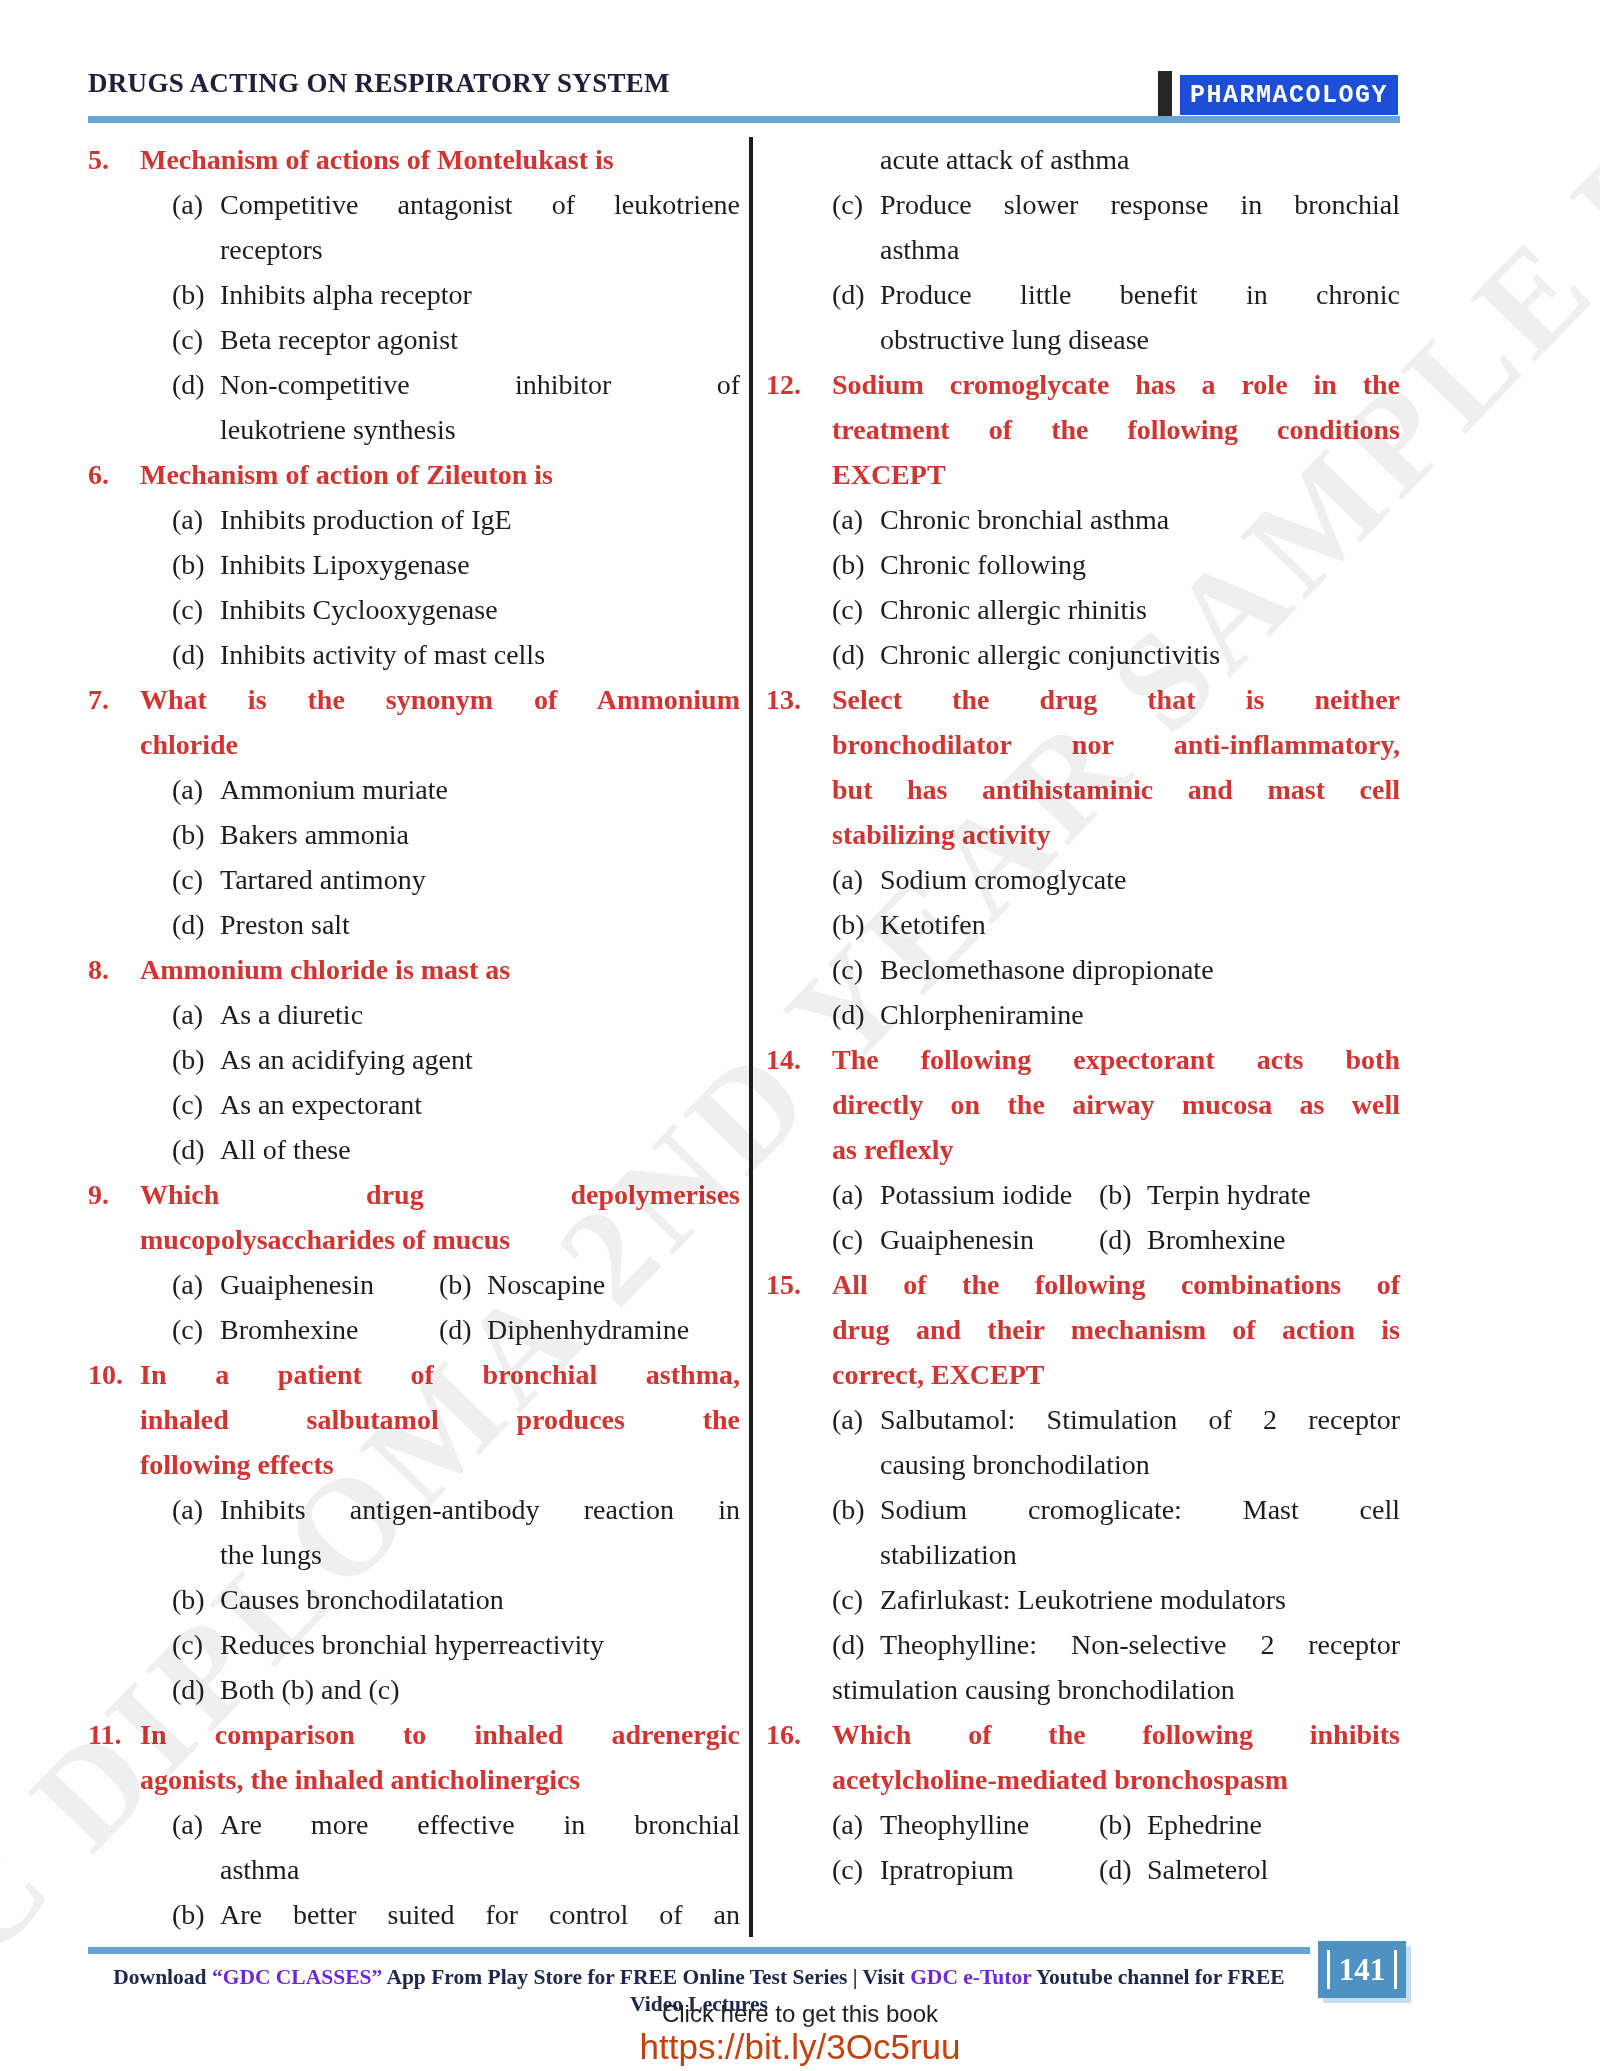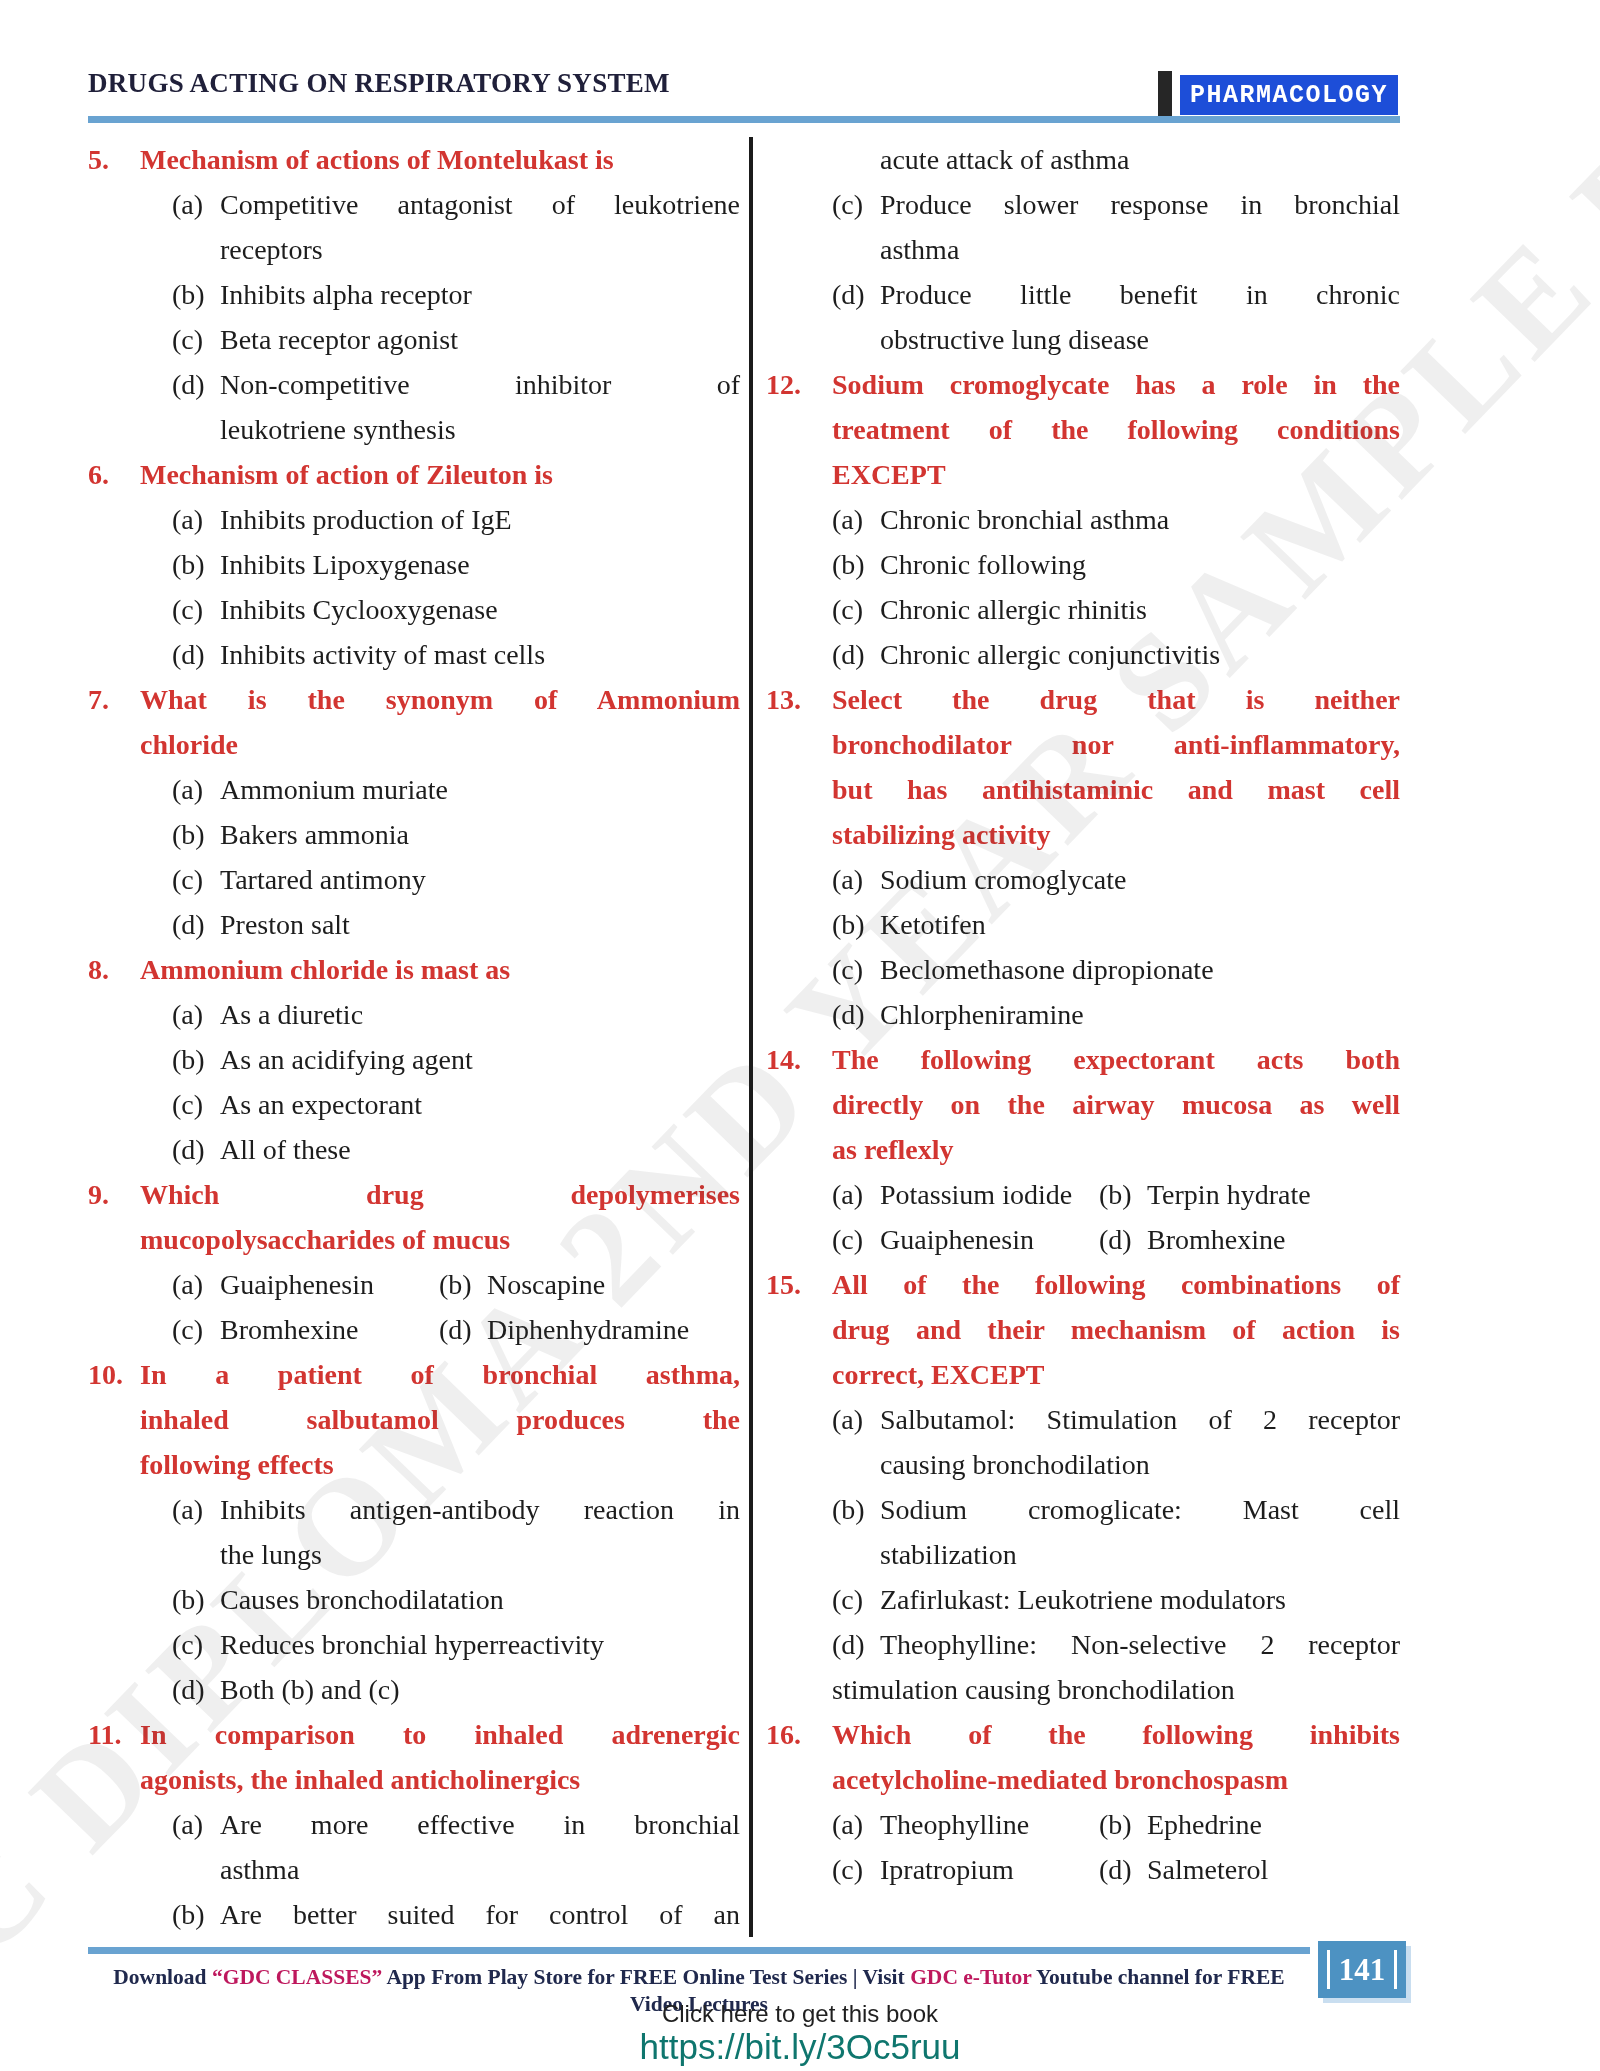--- a/index.html
+++ b/index.html
@@ -36,25 +36,25 @@
   
   .footer-rule{position:absolute;left:88px;top:1947px;width:1222px;height:7px;background:#69a3d1;}
   .page-num{position:absolute;left:1318px;top:1941px;width:88px;height:57px;background:#4d92c2;
             box-shadow:5px 5px 0 #c9def0;color:#ffffff;font-weight:bold;font-size:31px;
             display:flex;align-items:center;justify-content:center;}
   .page-num::before,.page-num::after{content:"";position:absolute;top:9px;bottom:9px;width:3px;background:#ffffff;}
   .page-num::before{left:9px;}
   .page-num::after{right:9px;}
   .footer-note{position:absolute;left:88px;top:1964px;width:1222px;text-align:center;
                font-size:21.5px;font-weight:bold;color:#20294d;line-height:27px;}
-  .footer-note .brand{color:#be185d;margin-top:28px;}
+  .footer-note .brand{color:#6d28d9;margin-top:28px;}
   .click-line{position:absolute;left:0;top:1999px;width:1600px;text-align:center;
               font-family:"Liberation Sans","DejaVu Sans",sans-serif;font-size:24px;color:#1f1f1f;line-height:29px;}
   .url-line{position:absolute;left:0;top:2026px;width:1600px;text-align:center;
-            font-family:"Liberation Sans","DejaVu Sans",sans-serif;font-size:35px;color:#0f766e;line-height:42px;}
+            font-family:"Liberation Sans","DejaVu Sans",sans-serif;font-size:35px;color:#c2410c;line-height:42px;}
 </style>
 </head>
 <body>
 
 <div class="page">
 
   <div class="doc-title">DRUGS ACTING ON RESPIRATORY SYSTEM</div>
   <div class="badge-bar"></div>
   <div class="badge">PHARMACOLOGY</div>
   <div class="header-rule"></div>

